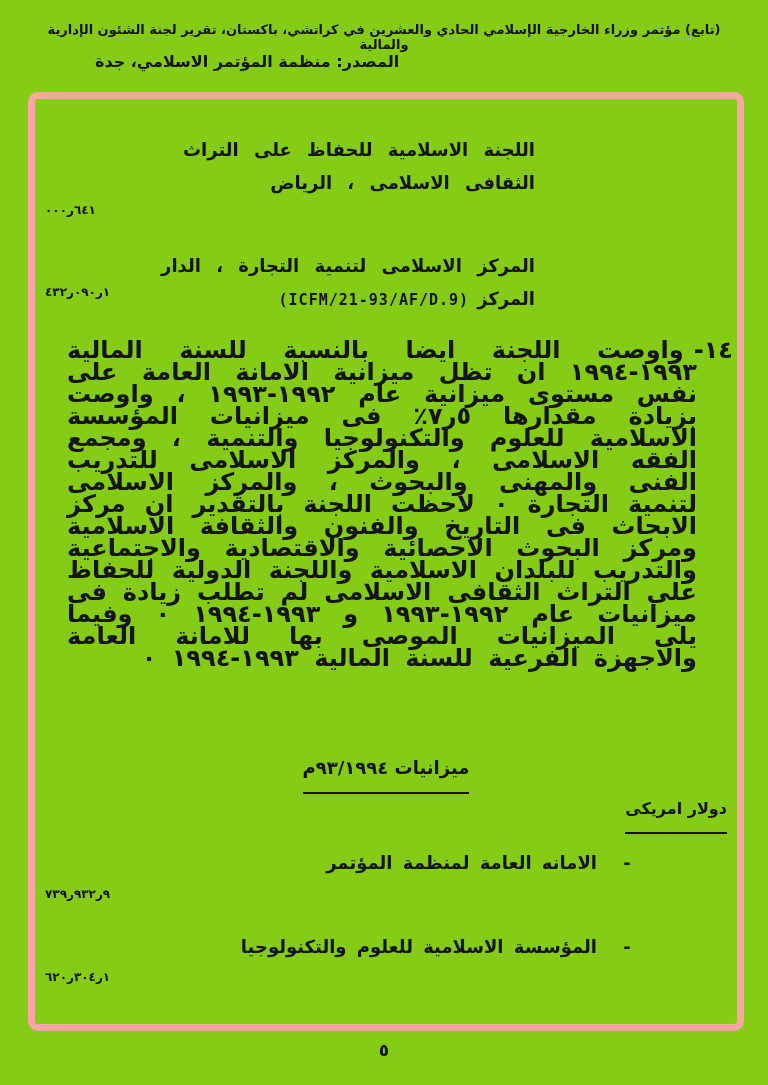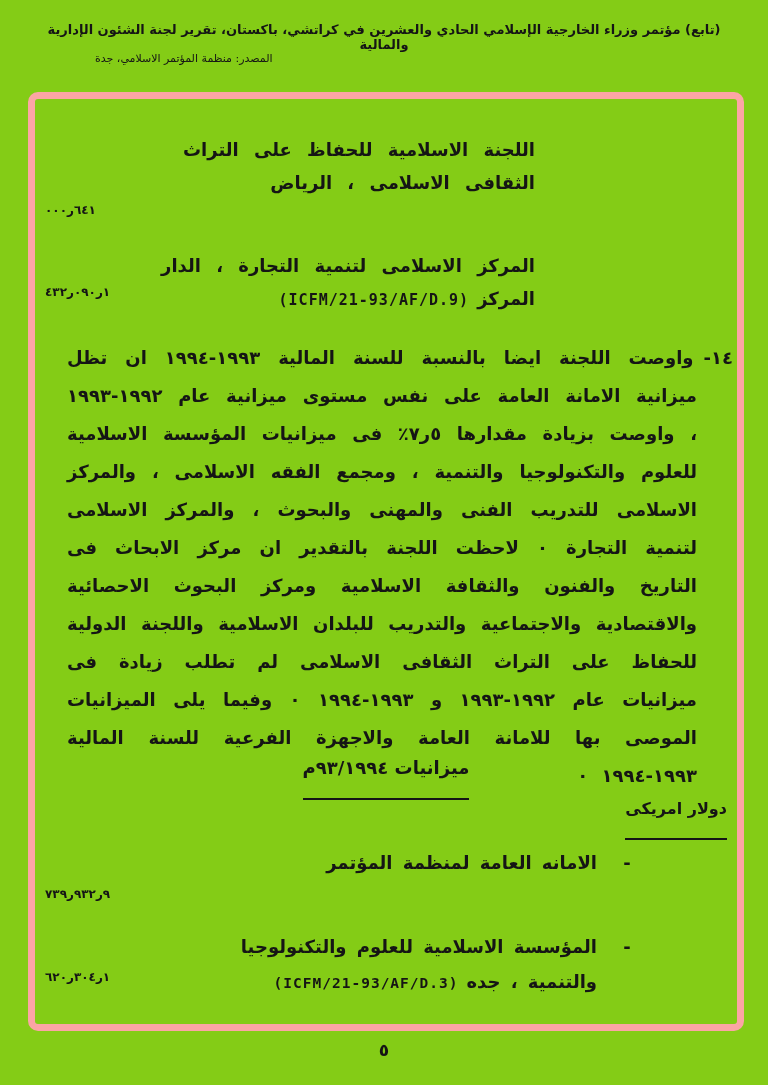--- a/index.html
+++ b/index.html
@@ -11,21 +11,21 @@
   .page{position:absolute;inset:0;background:#84cc16;}
 
   
   .doc-title{
     position:absolute;top:22px;left:24px;right:24px;
     text-align:center;direction:rtl;
     font-size:13px;font-weight:bold;letter-spacing:0.2px;
   }
   .doc-source{
     position:absolute;top:52px;left:95px;
-    direction:rtl;font-size:11px;font-weight:normal;
+    direction:rtl;font-size:16px;font-weight:bold;
   }
 
   
   .scan-box{
     position:absolute;left:28px;top:92px;width:702px;height:925px;
     border:7px solid #fca5a5;border-radius:10px;
   }
 
   .entry{
     position:absolute;direction:rtl;text-align:right;
@@ -48,32 +48,32 @@
     font-size:12px;font-weight:bold;letter-spacing:1.5px;
   }
   .amount-a{top:104px;}
   .amount-b{top:186px;}
   .amount-c{top:788px;}
   .amount-d{top:871px;}
 
   .para14{
     position:absolute;top:240px;right:4px;left:32px;
     direction:rtl;text-align:justify;
-    font-size:18px;font-weight:bold;line-height:38px;
+    font-size:24px;font-weight:bold;line-height:22px;
     word-spacing:7px;letter-spacing:0.2px;
     padding-right:36px;text-indent:-36px;
   }
   .item-no{margin-left:10px;}
 
   .budget-heading{
     position:absolute;top:658px;left:0;right:0;
     text-align:center;direction:rtl;
     font-size:18px;font-weight:bold;
   }
-  .underlined{border-bottom:2px solid #151515;padding-bottom:20px;}
+  .underlined{border-bottom:2px solid #151515;padding-bottom:14px;}
 
   .currency-label{
     position:absolute;top:700px;right:10px;
     direction:rtl;font-size:16px;font-weight:bold;
   }
 
   .b-item{
     position:absolute;right:140px;direction:rtl;text-align:right;
     font-size:18px;font-weight:bold;line-height:35px;
     word-spacing:4px;letter-spacing:0.3px;
@@ -121,21 +121,20 @@
 
     <div class="b-item b-item-1">
       <span class="dash">-</span>
       <div class="b-line">الامانه العامة لمنظمة المؤتمر</div>
     </div>
     <div class="amount amount-c">٩ر٩٣٢ر٧٣٩</div>
 
     <div class="b-item b-item-2">
       <span class="dash">-</span>
       <div class="b-line">المؤسسة الاسلامية للعلوم والتكنولوجيا</div>
-      <div class="b-line"><span>والتنمية ، جده</span><span class="code">(ICFM/21-93/AF/D.3)</span></div>
     </div>
     <div class="amount amount-d">١ر٣٠٤ر٦٢٠</div>
 
   </div>
 
   <div class="page-number">٥</div>
 
 </div>
 
 </body></html>

